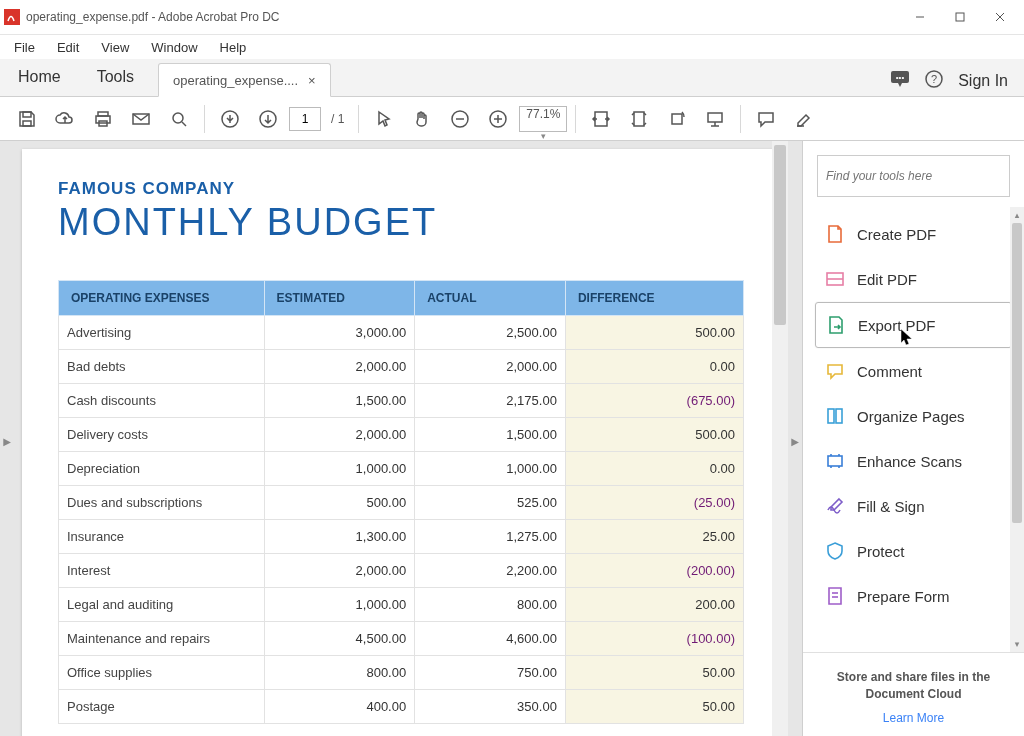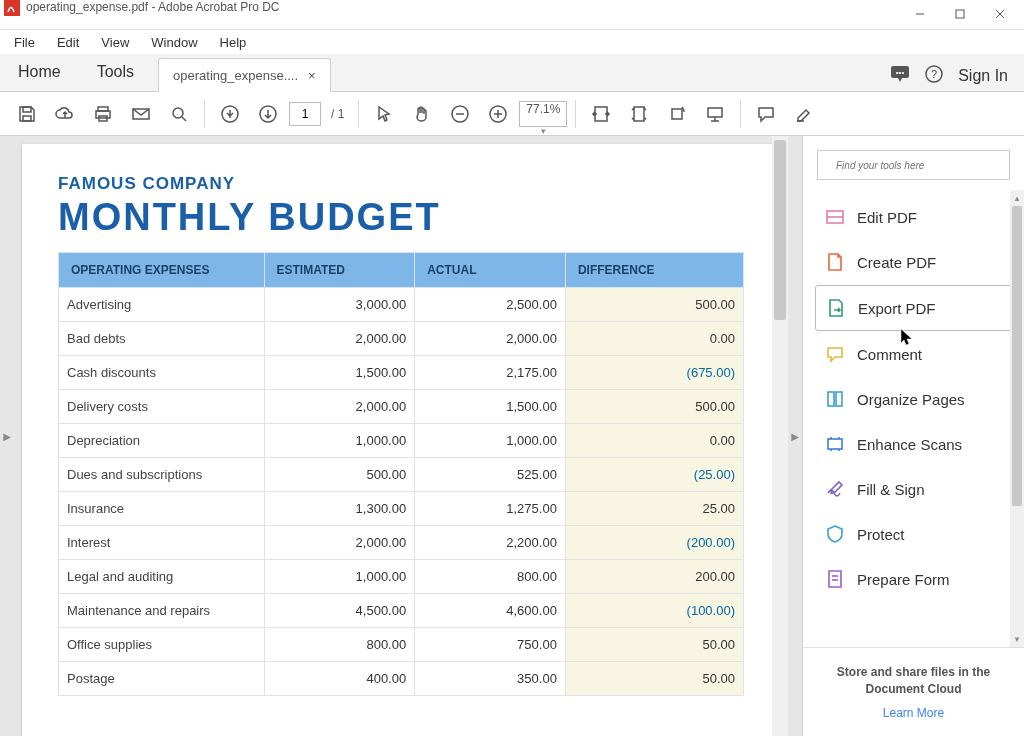--- a/index.html
+++ b/index.html
@@ -1,19 +1,19 @@
 <!DOCTYPE html>
 <html><head>
 <meta charset="utf-8">
 <style>
 * { box-sizing: border-box; margin: 0; padding: 0; }
 body { font-family: "Segoe UI", Arial, sans-serif; font-size: 13px; background: #fff; color: #333; width: 1024px; height: 736px; overflow: hidden; position: relative; }
 
 
-.titlebar { height: 30px; display: flex; padding: 0 4px; border-bottom: 1px solid #e5e5e5; }
+.titlebar { height: 30px; display: flex; align-items: center; padding: 17px 4px; border-bottom: 1px solid #e5e5e5; }
 .titlebar .app-icon { width: 16px; height: 16px; margin-right: 6px; }
 .titlebar .title { flex: 1; font-size: 12px; color: #555; }
 .win-controls { display: flex; gap: 0; }
 .win-btn { width: 40px; height: 28px; display: flex; align-items: center; justify-content: center; color: #555; }
 .win-btn svg { width: 10px; height: 10px; }
 
 
 .menubar { height: 24px; display: flex; align-items: center; padding: 0 4px; gap: 2px; font-size: 13px; }
 .menubar span { padding: 3px 10px; }
 
@@ -41,40 +41,40 @@
 .main { display: flex; height: calc(736px - 30px - 24px - 38px - 44px); }
 .doc-area { flex: 1; background: #e6e6e6; position: relative; overflow: hidden; display: flex; }
 .left-gutter { width: 14px; background: #e6e6e6; display: flex; align-items: center; justify-content: center; }
 .left-gutter .tri { color: #888; font-size: 10px; }
 .doc-scroll { flex: 1; background: #e6e6e6; padding: 0 0 0 0; overflow: hidden; position: relative; }
 .doc-page { background: #fff; margin: 8px 8px 8px 8px; box-shadow: 0 1px 3px rgba(0,0,0,0.2); height: 720px; padding: 30px 36px; }
 .doc-vscroll { width: 16px; background: #f0f0f0; position: absolute; right: 0; top: 0; bottom: 0; }
 .doc-vscroll .thumb { position: absolute; left: 2px; right: 2px; top: 4px; height: 180px; background: #c8c8c8; border-radius: 2px; }
 
 .company { color: #1a5fa8; font-size: 17px; font-weight: 600; letter-spacing: 1px; margin-bottom: 2px; }
-.budget-title { color: #1a5fa8; font-size: 38px; font-weight: 700; letter-spacing: 2px; margin-bottom: 13px; }
+.budget-title { color: #1a5fa8; font-size: 38px; font-weight: 400; letter-spacing: 2px; margin-bottom: 36px; }
 
 .btable { width: 100%; border-collapse: collapse; font-size: 13px; }
 .btable th { background: #7eb6e8; color: #1a4268; text-align: left; padding: 10px 12px; font-size: 12px; font-weight: 700; border: 1px solid #d4e5f5; }
 .btable th:nth-child(2), .btable th:nth-child(3), .btable th:nth-child(4) { text-align: left; }
 .btable td { border: 1px solid #e2e2e2; padding: 9px 8px; }
 .btable td:first-child { color: #444; }
 .btable td:nth-child(2) { text-align: right; background: #fff; }
 .btable td:nth-child(3) { text-align: right; background: #fff; }
 .btable td:nth-child(4) { text-align: right; background: #f8f5e3; }
-.btable td.neg { color: #0369a1; }
+.btable td.neg { color: #701a75; }
 
 
 .divider { width: 14px; background: #e6e6e6; display: flex; align-items: center; justify-content: center; }
 .divider .tri { color: #888; font-size: 10px; }
 
 
 .tools-panel { width: 222px; border-left: 1px solid #cfcfcf; display: flex; flex-direction: column; background: #fff; position: relative; }
 .tools-search { margin: 14px 14px 10px; }
-.tools-search input { width: 100%; height: 30px; border: 1px solid #ccc; padding: 0 18px; font-size: 10px; color: #999; font-style: italic; }
+.tools-search input { width: 100%; height: 42px; border: 1px solid #ccc; padding: 0 8px; font-size: 12px; color: #999; font-style: italic; }
 .tools-list { padding: 4px 6px; flex: 1; position: relative; overflow: hidden; }
 .tool-item { display: flex; align-items: center; gap: 12px; padding: 12px 10px; font-size: 15px; color: #333; border-radius: 3px; margin: 1px 6px; }
 .tool-item.selected { border: 1px solid #bbb; background: #fff; box-shadow: 0 0 0 1px rgba(0,0,0,0.02); }
 .tool-item .ticon { width: 20px; height: 20px; display: flex; align-items: center; justify-content: center; }
 .tools-vscroll { position: absolute; right: 0; top: 0; bottom: 0; width: 14px; background: #f0f0f0; }
 .tools-vscroll .up, .tools-vscroll .down { height: 16px; display: flex; align-items: center; justify-content: center; font-size: 9px; color: #888; }
 .tools-vscroll .track { position: absolute; top: 16px; bottom: 16px; left: 2px; right: 2px; }
 .tools-vscroll .thumb { position: absolute; left: 0; right: 0; top: 0; height: 300px; background: #c8c8c8; border-radius: 2px; }
 
 .tools-footer { border-top: 1px solid #e0e0e0; padding: 16px 14px; text-align: center; font-size: 12px; }
@@ -366,34 +366,34 @@
     </div>
 
   <div class="tools-panel">
     <div class="tools-search">
       <input placeholder="Find your tools here" style="">
     </div>
     <div class="tools-list" id="tools-list">
       <div class="tool-item">
           <span class="ticon">
             <svg width="20" height="20" viewBox="0 0 20 20">
+              <path d="M4 2h9l3 3v13H4z" fill="none" stroke="#e86b3a" stroke-width="1.6"></path>
+              <path d="M13 2v3h3" fill="none" stroke="#e86b3a" stroke-width="1.6"></path>
+            </svg>
+          </span>
+          <span>Create PDF</span>
+        </div>
+        <div class="tool-item">
+          <span class="ticon">
+            <svg width="20" height="20" viewBox="0 0 20 20">
               <rect x="2" y="4" width="16" height="12" fill="none" stroke="#e67fa6" stroke-width="1.6"></rect>
               <line x1="2" y1="10" x2="18" y2="10" stroke="#e67fa6" stroke-width="1.6"></line>
             </svg>
           </span>
           <span>Edit PDF</span>
-        </div>
-        <div class="tool-item">
-          <span class="ticon">
-            <svg width="20" height="20" viewBox="0 0 20 20">
-              <path d="M4 2h9l3 3v13H4z" fill="none" stroke="#e86b3a" stroke-width="1.6"></path>
-              <path d="M13 2v3h3" fill="none" stroke="#e86b3a" stroke-width="1.6"></path>
-            </svg>
-          </span>
-          <span>Create PDF</span>
         </div>
         <div class="tool-item selected">
           <span class="ticon">
             <svg width="20" height="20" viewBox="0 0 20 20">
               <path d="M4 2h9l3 3v13H4z" fill="none" stroke="#2e9e6e" stroke-width="1.6"></path>
               <path d="M8 12h6m-2-2l2 2-2 2" fill="none" stroke="#2e9e6e" stroke-width="1.6"></path>
             </svg>
           </span>
           <span>Export PDF</span>
         </div>

